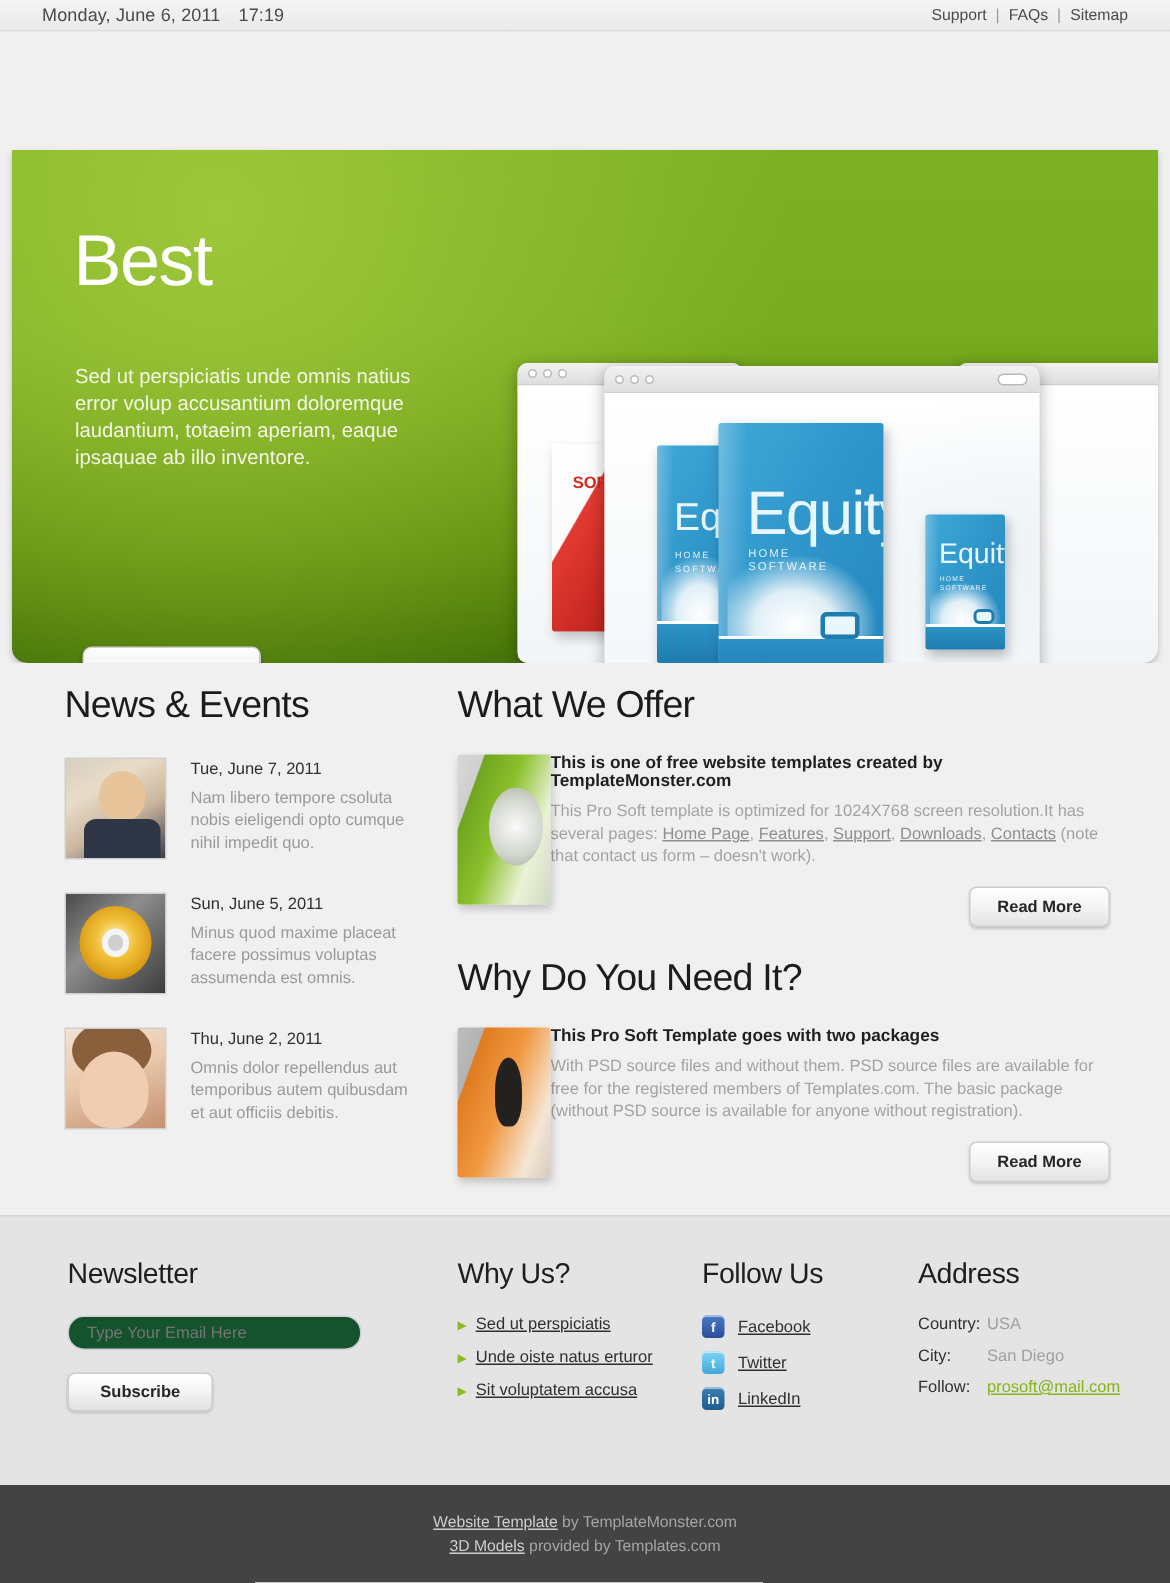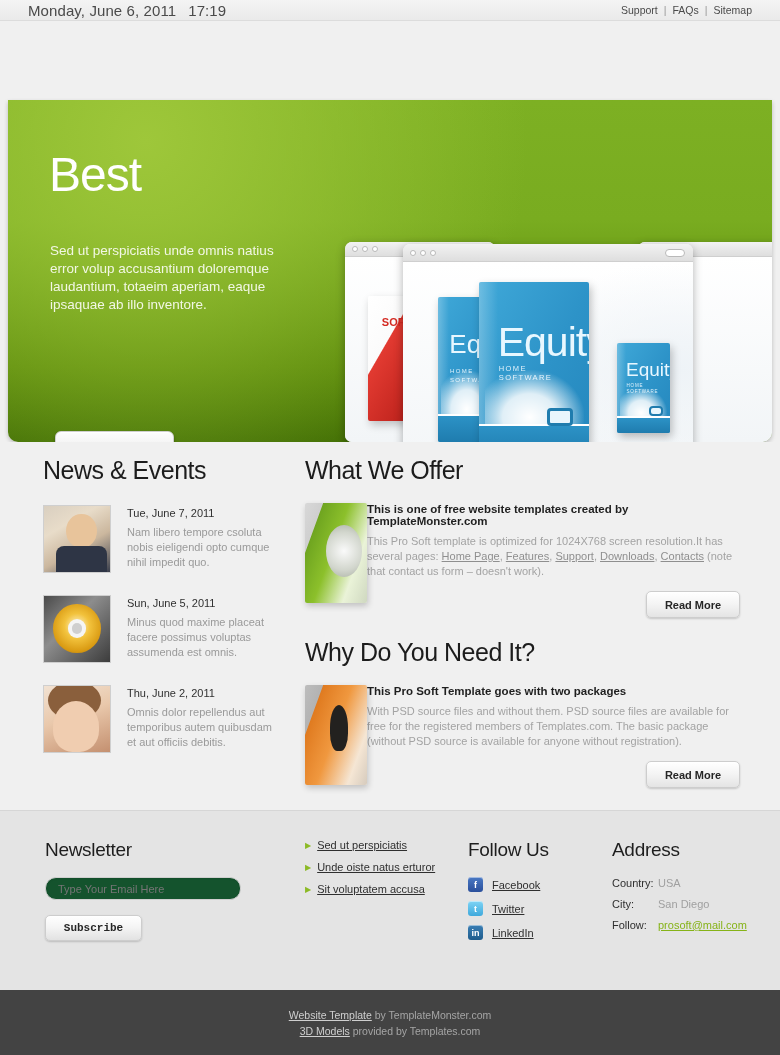--- a/index.html
+++ b/index.html
@@ -11,21 +11,21 @@
   }
   .page { position: relative; width: 780px; height: 1055px; background: #f0f0f0; }
 
   
   .topbar {
     position: absolute; left: 0; top: 0; width: 780px; height: 21px;
     background: linear-gradient(to bottom, #f4f4f4 0%, #eaeaea 100%);
     border-bottom: 1px solid #dcdcdc;
     display: flex; align-items: center; justify-content: space-between;
   }
-  .topbar-date { font-size: 15px; color: #4a4a4a; padding-left: 28px; letter-spacing: 0.1px; }
+  .topbar-date { font-size: 12px; color: #4a4a4a; padding-left: 28px; letter-spacing: 0.1px; }
   .topbar-date .time { margin-left: 12px; }
   .topbar-links { padding-right: 28px; font-size: 10.5px; color: #4a4a4a; display: flex; align-items: center; gap: 6px; }
   .topbar-links a { color: #4a4a4a; text-decoration: none; }
   .topbar-links .sep { color: #999; }
 
   
   .header {
     position: absolute; left: 0; top: 22px; width: 780px; height: 78px;
     background: #ffffff;
   }
@@ -213,21 +213,21 @@
     width: 196px; height: 23px; border-radius: 11px; border: 1px solid #cfcfcf;
     background: #14532d; padding: 0 12px; font-size: 11px; color: #b8b8b8;
     font-family: "Liberation Sans", sans-serif;
     box-shadow: inset 0 1px 2px rgba(0,0,0,.07);
   }
   .btn-sub {
     margin-top: 15px; width: 97px; height: 26px; border-radius: 5px;
     background: linear-gradient(to bottom, #ffffff 0%, #f4f4f4 48%, #e2e2e2 100%);
     border: 1px solid #cdcdcd; box-shadow: 0 1px 2px rgba(0,0,0,.18), inset 0 1px 0 #fff;
     display:flex; align-items:center; justify-content:center;
-    font-size: 11px; font-weight: 700; color: #262626; font-family: Liberation Mono, monospace;
+    font-size: 11px; font-weight: 700; color: #262626;
   }
   .col-why { left: 305px; width: 150px; }
   .why-item { display:flex; align-items:center; margin-bottom: 10px; font-size: 11px; }
   .why-arrow { color: #8cba25; font-size: 8px; margin-right: 6px; }
   .why-item a { color: #2f2f2f; text-decoration: underline; }
   .col-follow { left: 468px; width: 140px; }
   .soc-item { display:flex; align-items:center; margin-bottom: 9px; }
   .soc-ico { width: 15px; height: 15px; border-radius: 3px; margin-right: 9px; flex:none;
     display:flex; align-items:center; justify-content:center; font-size: 9px; font-weight:700; color:#fff;
     box-shadow: inset 0 1px 0 rgba(255,255,255,.5); }
@@ -413,20 +413,21 @@
 
   <div class="footer">
 
     <div class="f-col col-news">
       <div class="f-title">Newsletter</div>
       <input class="email-input" type="text" placeholder="Type Your Email Here" style="">
       <div class="btn-sub">Subscribe</div>
     </div>
 
     <div class="f-col col-why">
+      <div class="f-title">Why Us?</div>
       <div class="why-item">
         <span class="why-arrow">▶</span>
         <a href="#">Sed ut perspiciatis</a>
       </div>
       <div class="why-item">
         <span class="why-arrow">▶</span>
         <a href="#">Unde oiste natus erturor</a>
       </div>
       <div class="why-item">
         <span class="why-arrow">▶</span>

